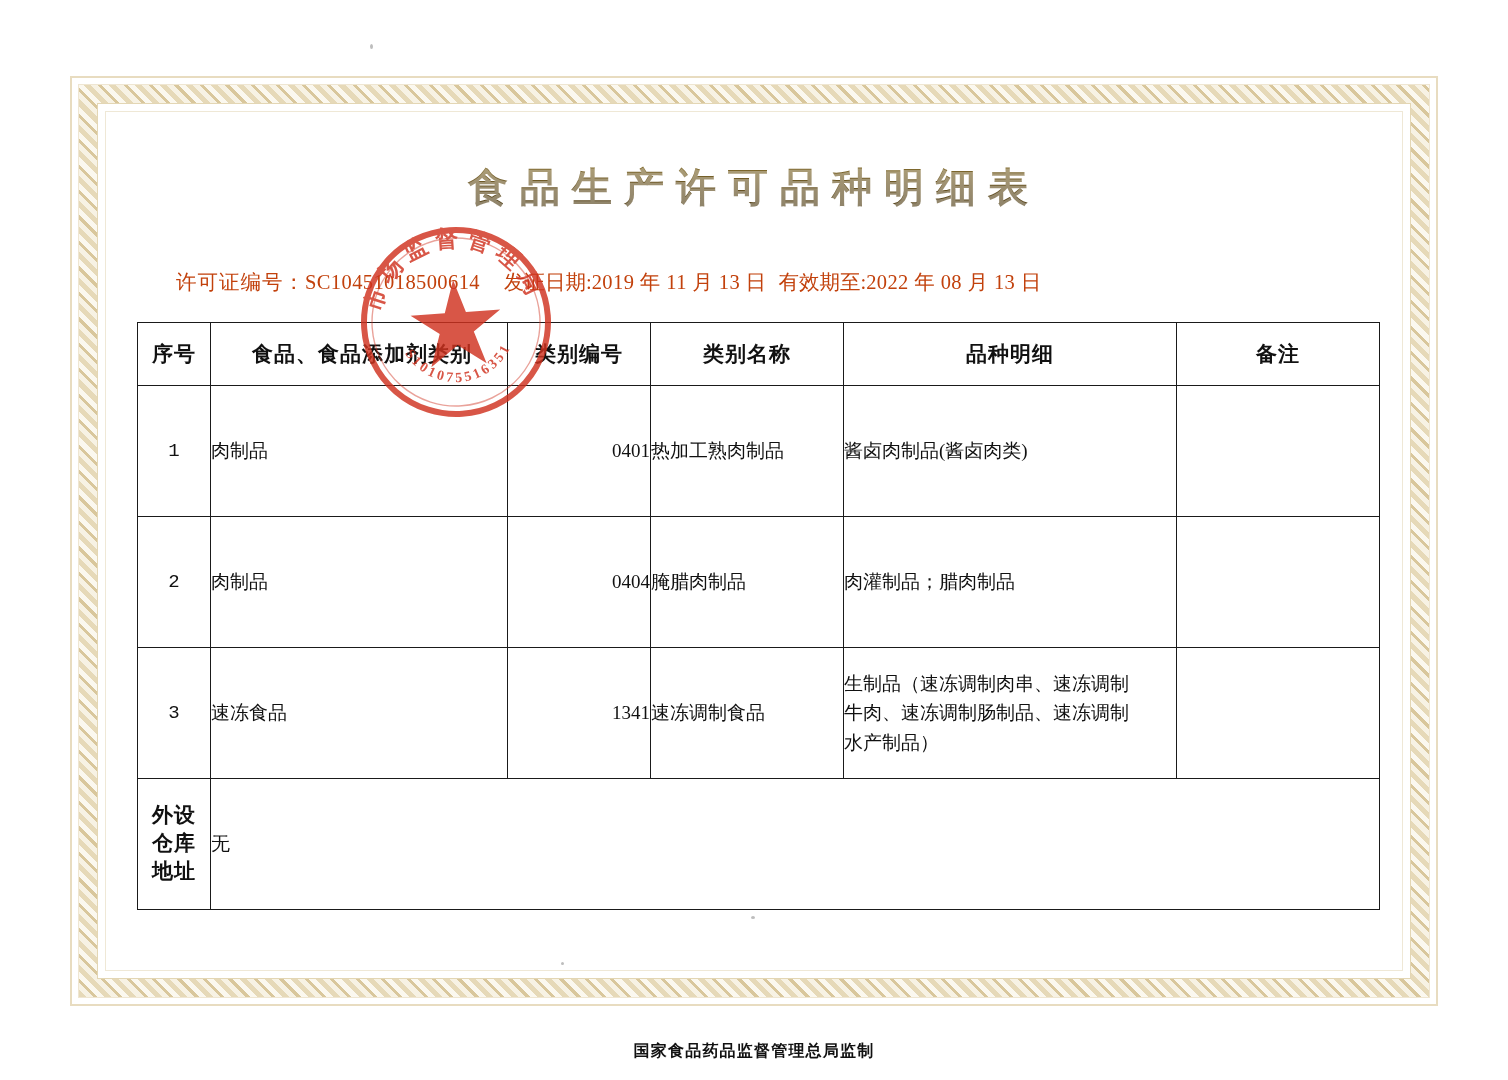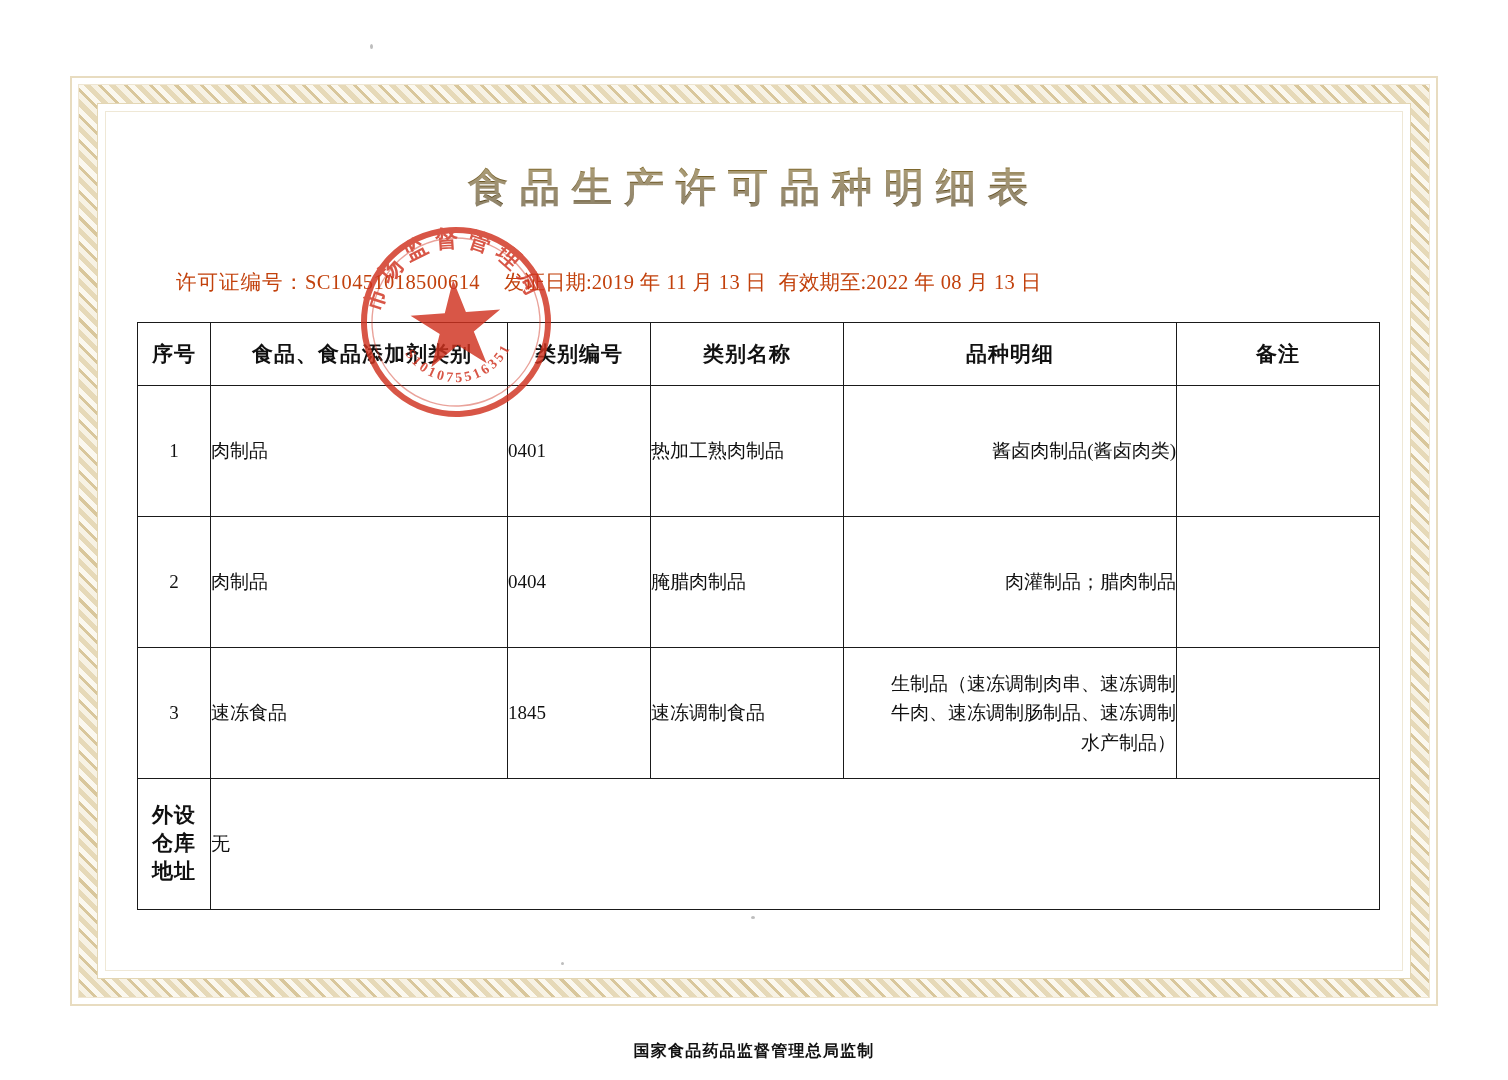--- a/index.html
+++ b/index.html
@@ -124,25 +124,25 @@
   table.detail thead th {
     height: 62px;
     font-weight: bold;
     font-size: 21px;
     text-align: center;
     letter-spacing: 1px;
   }
   table.detail tbody td {
     height: 130px;
   }
-  .c-idx   { width: 72px;  text-align: center; }
+  .c-idx   { width: 72px;  text-align: center; font-family: Liberation Mono, monospace; }
   .c-cat   { width: 290px; padding-left: 18px; }
-  .c-code  { width: 142px; text-align: left; }
+  .c-code  { width: 142px; text-align: right; }
   .c-name  { width: 192px; }
-  .c-detail{ width: 332px; padding-left: 14px; line-height: 1.55; text-align: right; }
+  .c-detail{ width: 332px; padding-left: 14px; line-height: 1.55; }
   .c-note  { width: 202px; }
 
   td.c-detail .multi { display: block; }
 
   
   .wh-label {
     width: 72px;
     text-align: center;
     font-weight: bold;
     font-size: 21px;
@@ -236,21 +236,21 @@
         <td class="c-code">0404</td>
         <td class="c-name">腌腊肉制品</td>
         <td class="c-detail">
           <span class="multi">肉灌制品；腊肉制品</span>
         </td>
         <td class="c-note"></td>
       </tr>
       <tr>
         <td class="c-idx">3</td>
         <td class="c-cat">速冻食品</td>
-        <td class="c-code">1845</td>
+        <td class="c-code">1341</td>
         <td class="c-name">速冻调制食品</td>
         <td class="c-detail">
           <span class="multi">生制品（速冻调制肉串、速冻调制</span>
           <span class="multi">牛肉、速冻调制肠制品、速冻调制</span>
           <span class="multi">水产制品）</span>
         </td>
         <td class="c-note"></td>
       </tr>
       <tr>
         <td class="wh-label">

